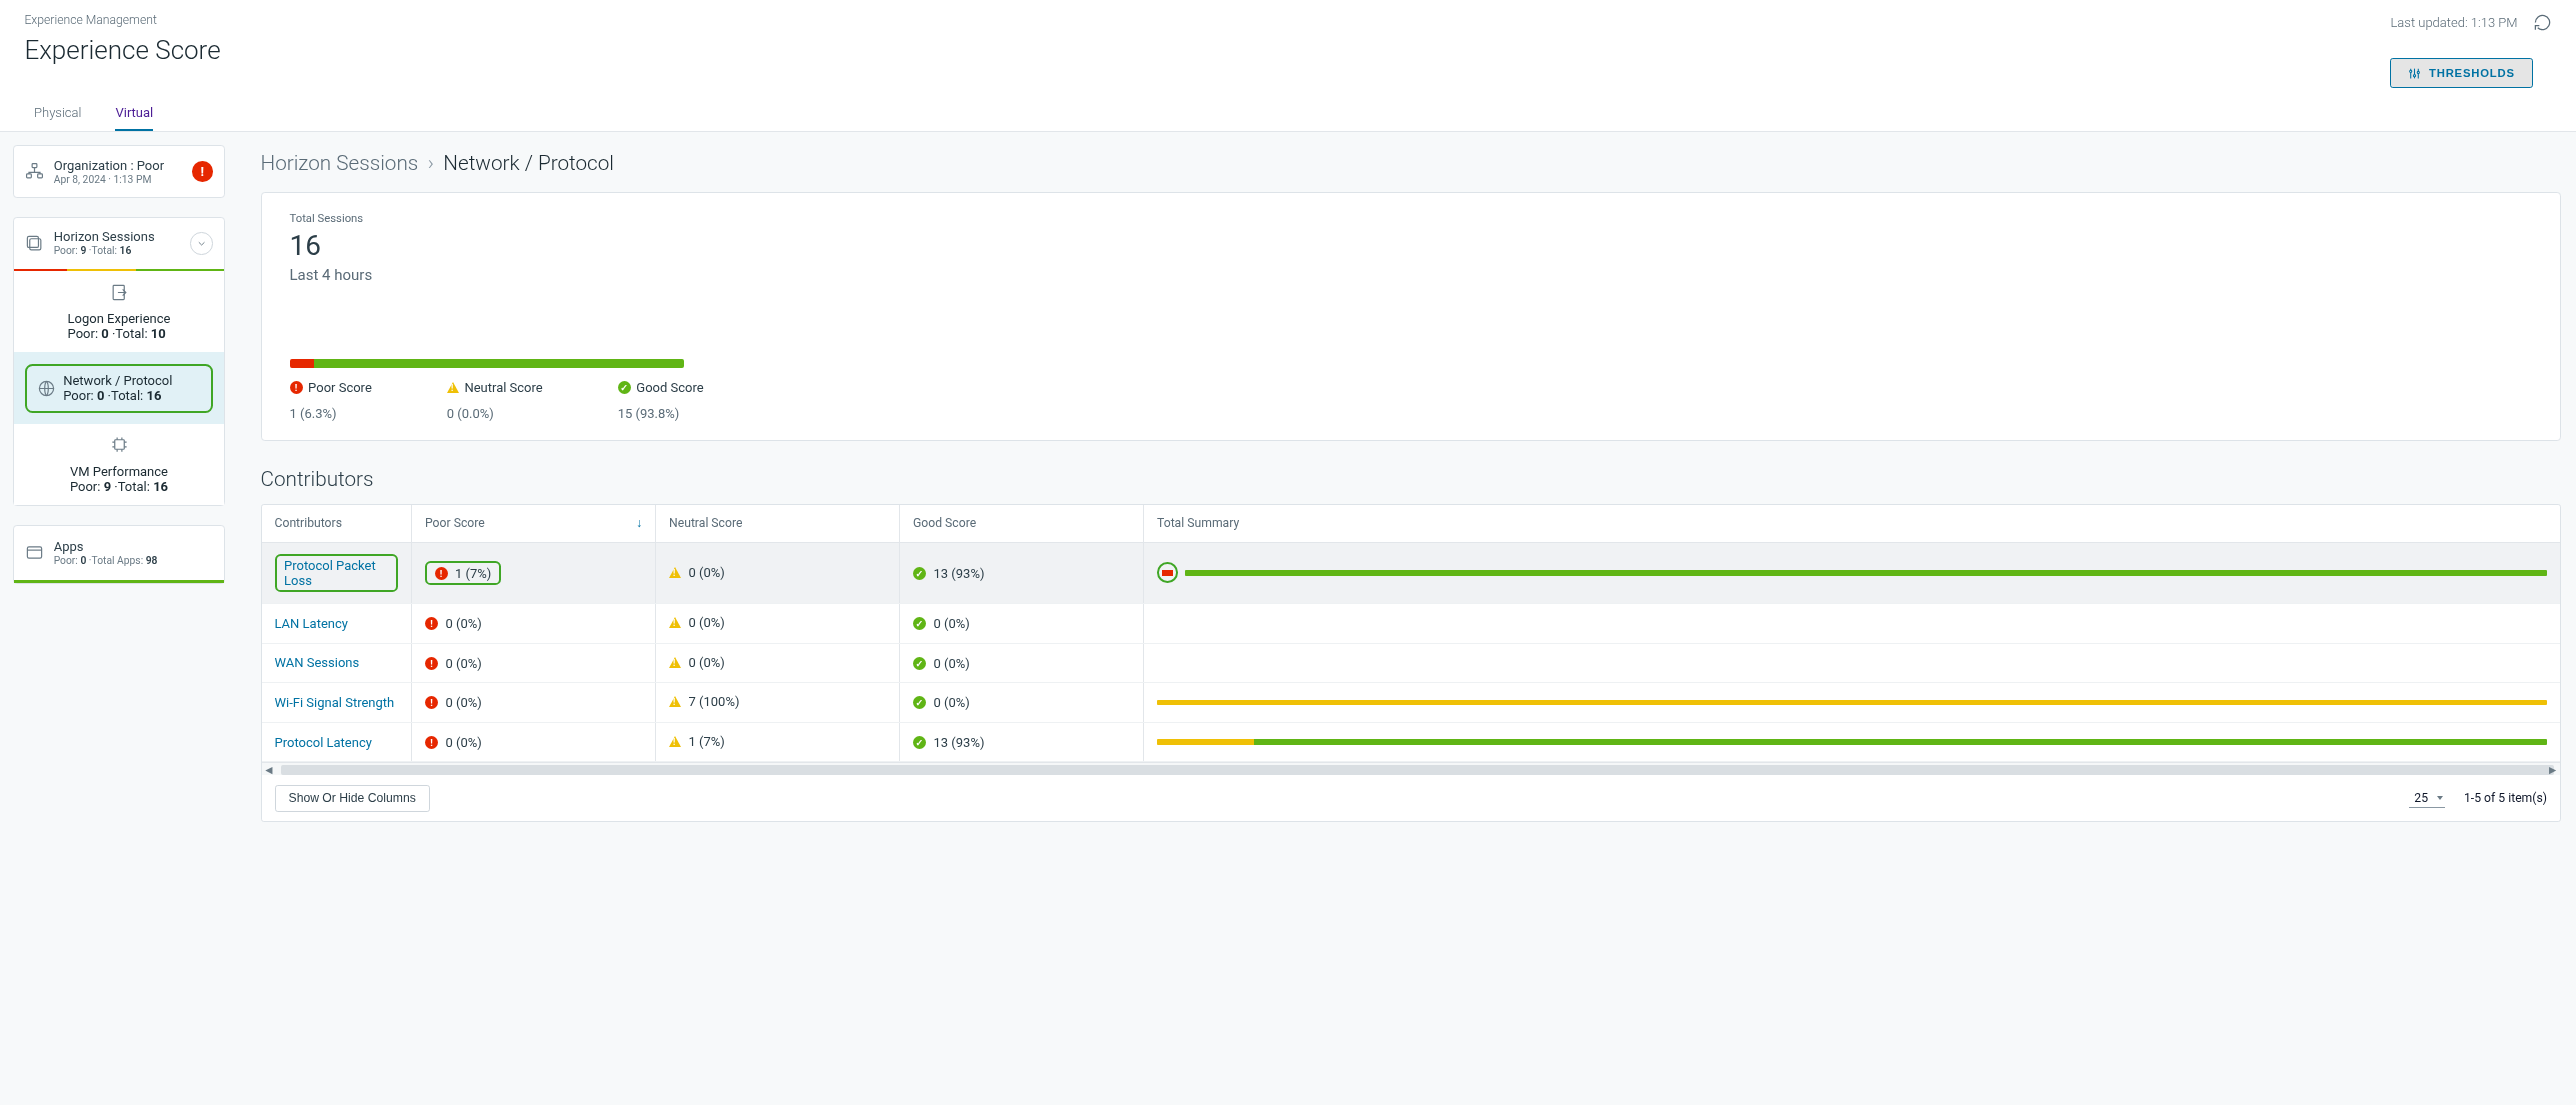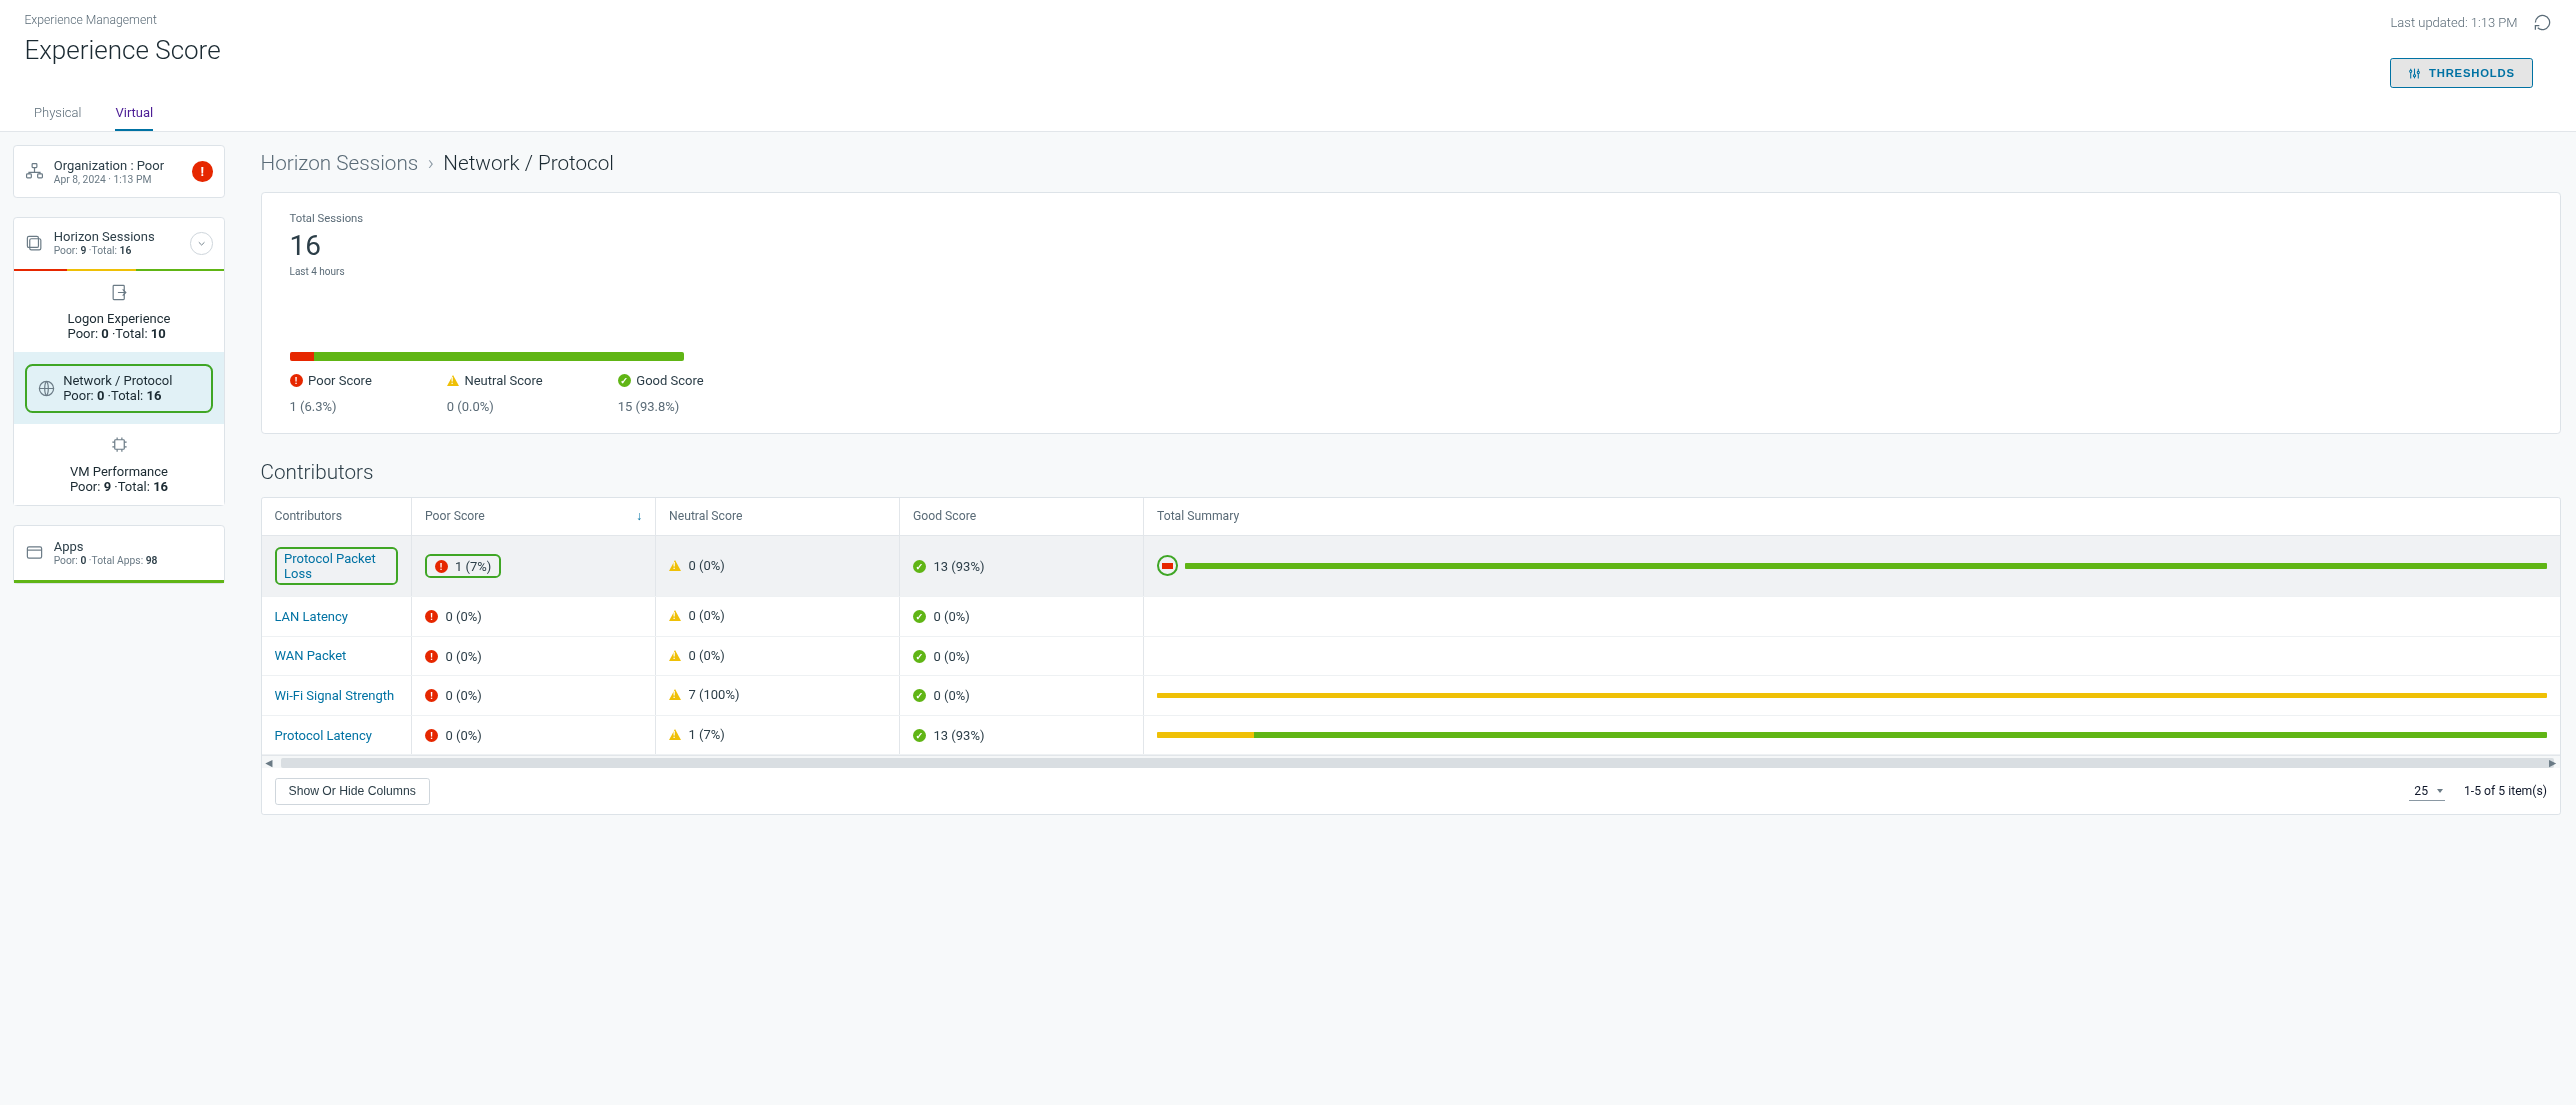--- a/index.html
+++ b/index.html
@@ -80,21 +80,21 @@
   
   .main { flex:1; padding: 19px 15px 19px 22.5px; }
   .main-breadcrumb { font-size:20.7px; color:#5a6b77; font-weight:300; margin-bottom:17px; display:flex; gap:9.4px; align-items:center;}
   .main-breadcrumb .current{ color:#1b2a32; }
   .main-breadcrumb .sep{ color:#8a98a3;}
 
   .summary-panel { background:#fff; border:0.9px solid #dde3e8; border-radius:3.8px; padding:19px 28px; display:flex; gap:75px; align-items:flex-start;flex-direction:column; }
   .sum-col { display:flex; flex-direction:column; gap:3.8px; }
   .sum-label { font-size:11.3px; color:#5a6b77; }
   .sum-big { font-size:28px; color:#2c3e48; font-weight:400;}
-  .sum-sub { font-size:10px; color:#5a6b77; }
+  .sum-sub { font-size:15px; color:#5a6b77; }
   .sum-bar { height:9.4px; width:394px; border-radius:1.9px; display:flex; overflow:hidden; margin-bottom:11.3px;}
   .sum-bar .red{background:#e62700;}
   .sum-bar .yellow{background:#efc006;}
   .sum-bar .green{background:#60b515;}
   .score-grid{ display:flex; gap:75px;}
   .score-head{display:flex; align-items:center; gap:5.6px; font-size:13px; color:#2c3e48;}
   .score-val{ font-size:13px; color:#5a6b77; padding-top:7.5px;}
   .ic-circle{ width:13px;height:13px;border-radius:50%; display:inline-flex; align-items:center; justify-content:center; color:#fff; font-size:9.4px; font-weight:700;}
   .ic-red{background:#e62700;}
   .ic-yellow{ width:0;height:0;border-left:6.6px solid transparent;border-right:6.6px solid transparent;border-bottom:11.3px solid #efc006; position:relative;}
@@ -386,21 +386,21 @@
                     <span class="ic-yellow"></span>
                     <span>0 (0%)</span>
                   </span></td>
                 <td class="col-divider"><span class="cell-ic">
                     <span class="ic-circle ic-green">✓</span>
                     <span>0 (0%)</span>
                   </span></td>
                 <td class="col-divider"></td>
               </tr>
               <tr>
-                <td class="col-contrib"><a href="#">WAN Packet</a></td>
+                <td class="col-contrib"><a href="#">WAN Sessions</a></td>
                 <td class="col-divider"><span class="cell-ic">
                     <span class="ic-circle ic-red">!</span>
                     <span>0 (0%)</span>
                   </span></td>
                 <td class="col-divider"><span class="cell-ic">
                     <span class="ic-yellow"></span>
                     <span>0 (0%)</span>
                   </span></td>
                 <td class="col-divider"><span class="cell-ic">
                     <span class="ic-circle ic-green">✓</span>

